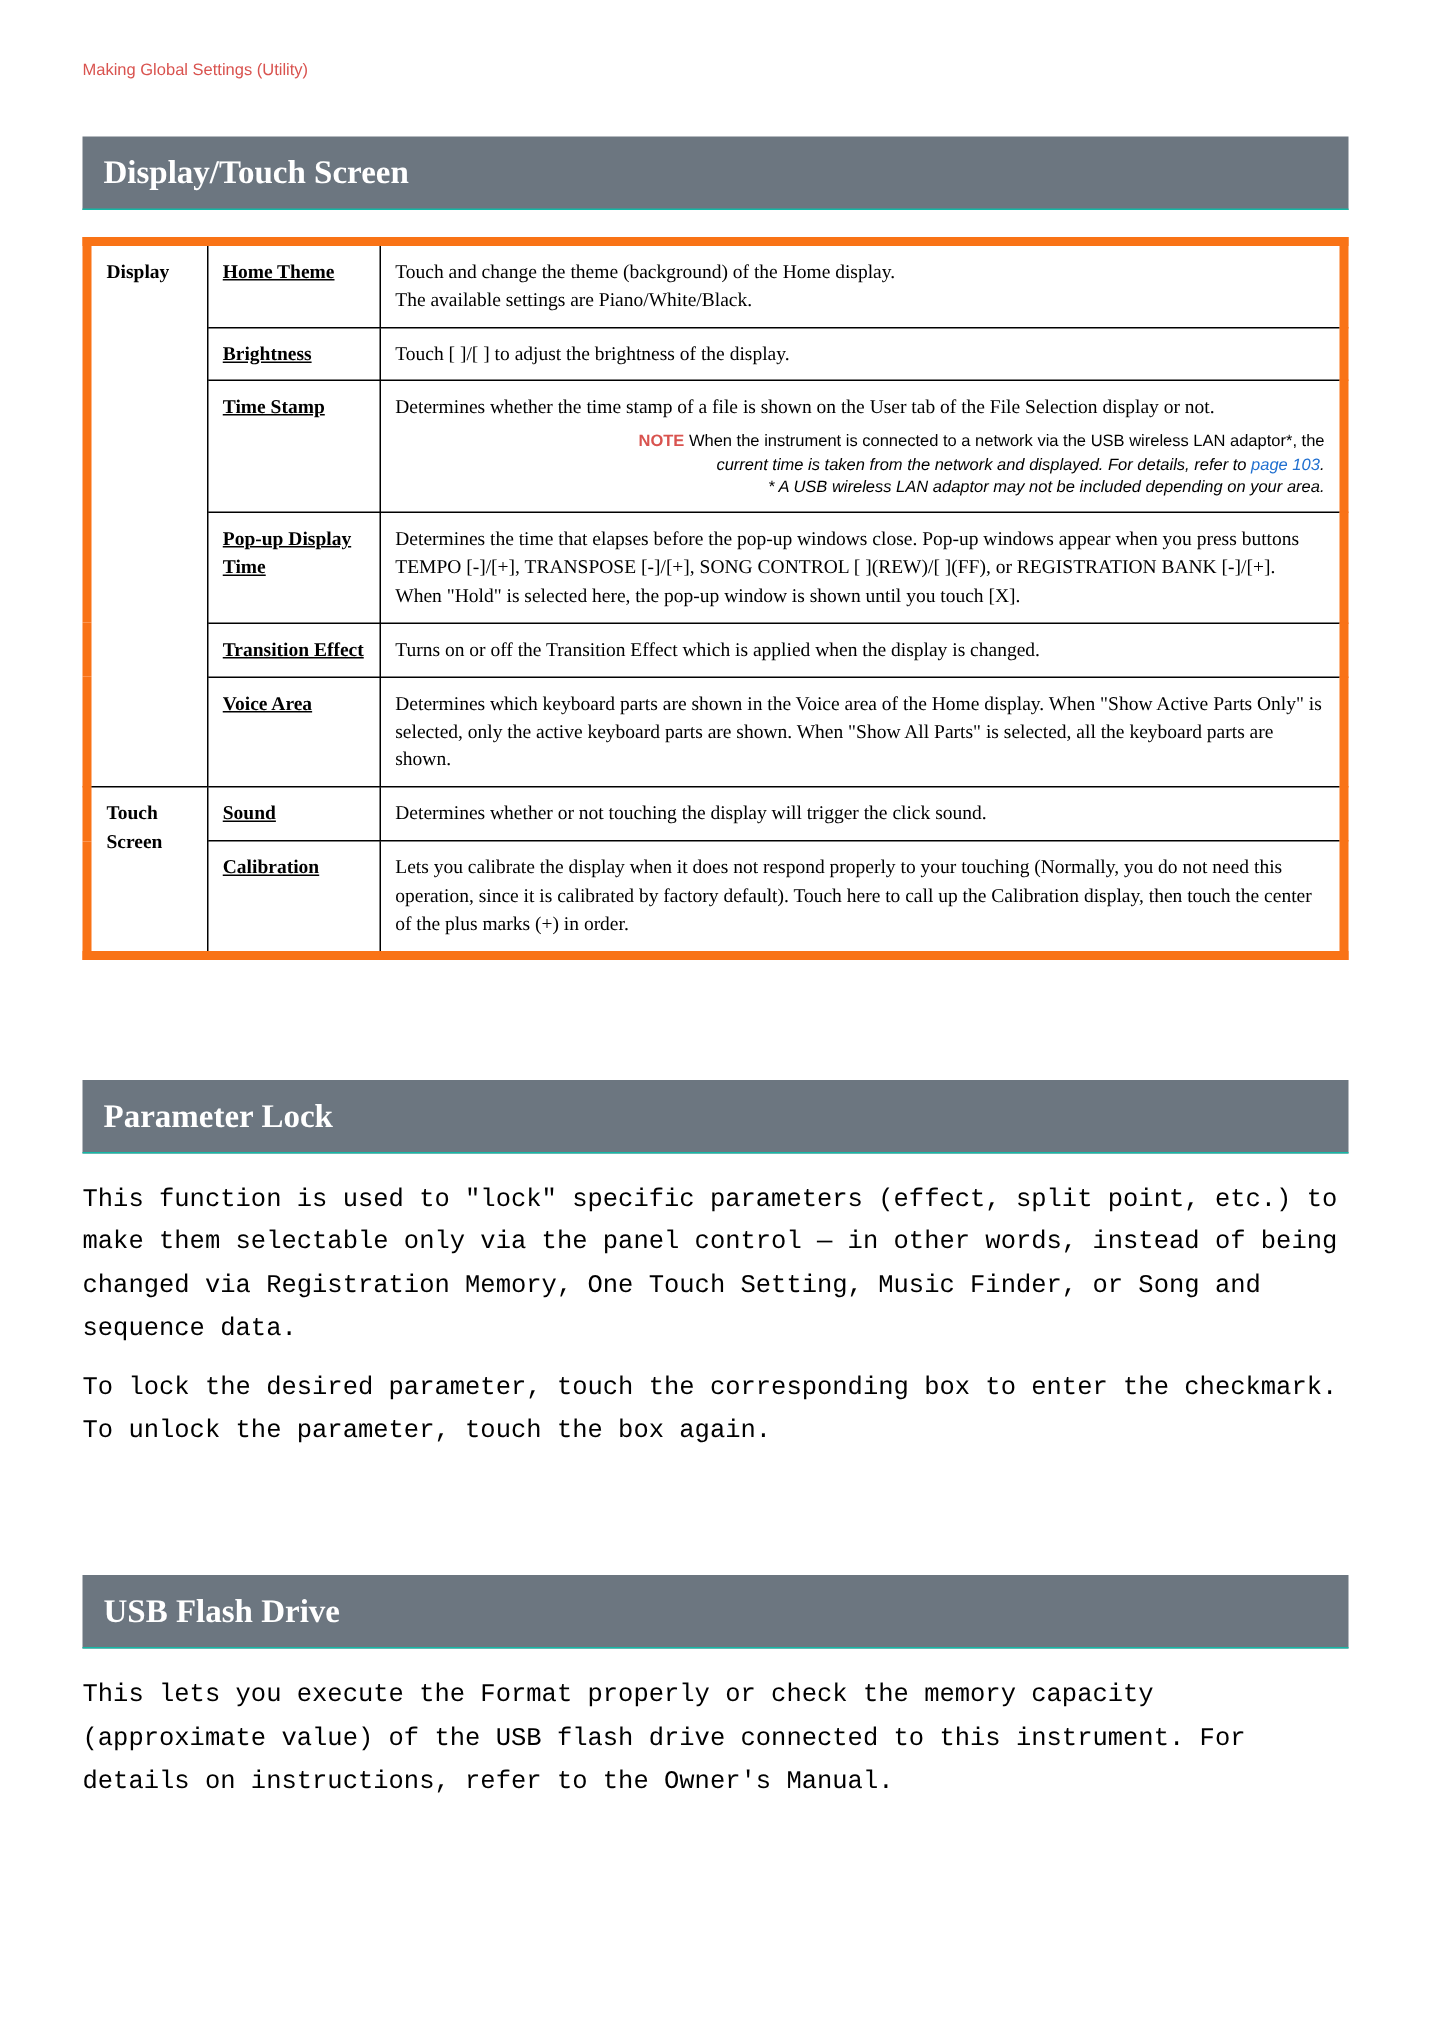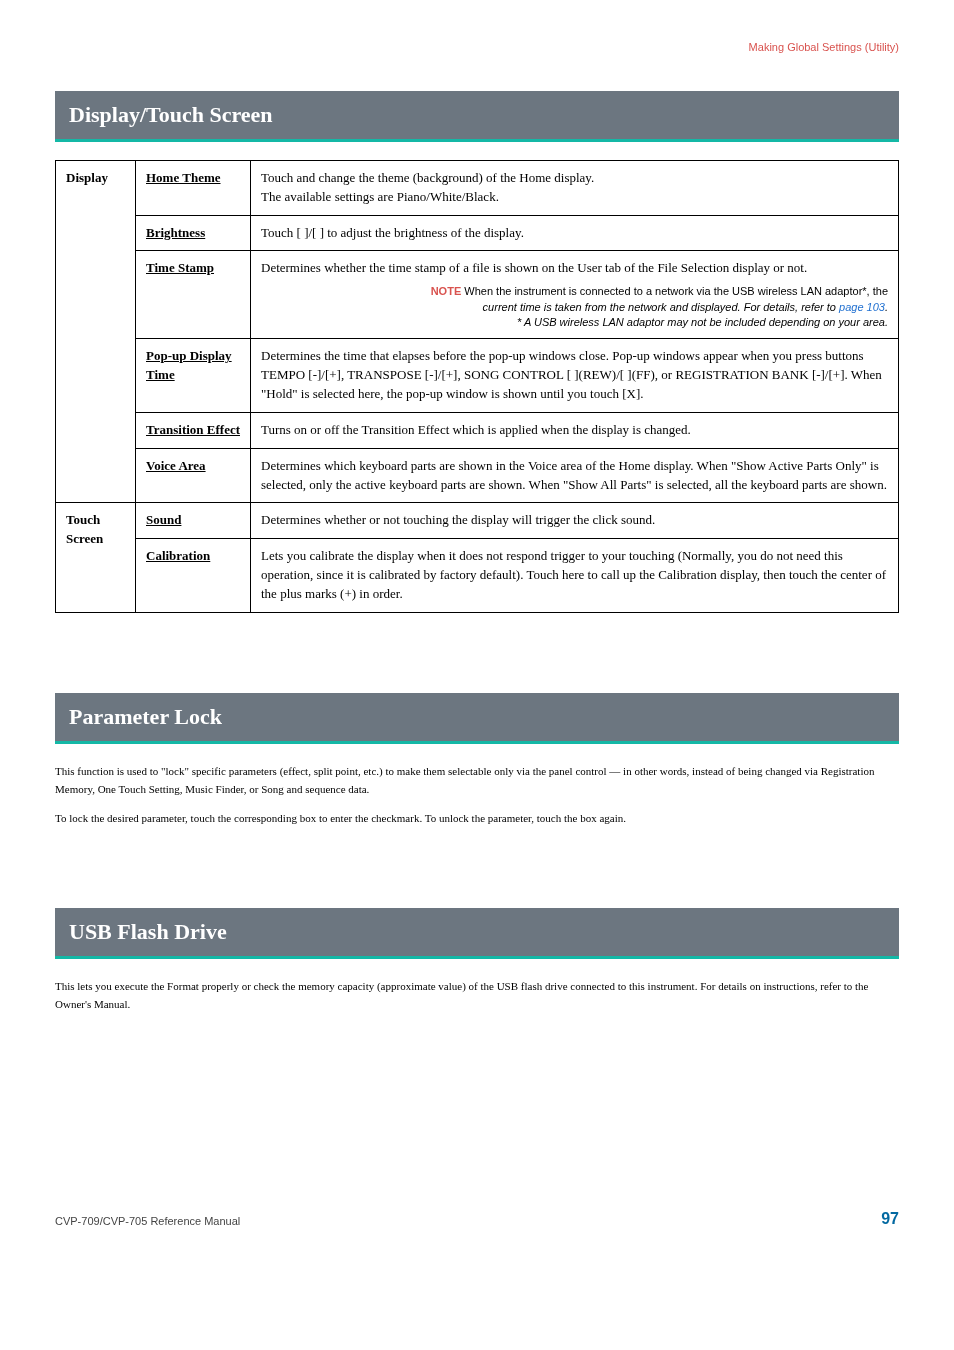--- a/index.html
+++ b/index.html
@@ -7,41 +7,40 @@
     font-family: Georgia, 'Times New Roman', serif;
     background: #fff;
     color: #000;
     width: 954px;
     margin: 0;
     padding: 40px 55px 30px 55px;
     font-size: 13px;
     line-height: 1.45;
   }
   .header-right {
-    text-align: right;
     color: #d9534f;
     font-family: Arial, Helvetica, sans-serif;
     font-size: 11px;
     margin-bottom: 35px;
   }
   .section-bar {
     background: #6c7680;
     color: #fff;
     padding: 8px 14px;
     font-size: 22px;
     font-weight: bold;
-    border-bottom: 3px solid #14b8a6;
+    border-bottom: 1px solid #14b8a6;
     margin-top: 10px;
     margin-bottom: 18px;
     font-family: Georgia, 'Times New Roman', serif;
   }
   table.main {
     width: 100%;
     border-collapse: collapse;
-    border: 1px solid #f97316;
+    border: 6px solid #f97316;
     margin-bottom: 40px;
   }
   table.main td {
     border: 1px solid #000;
     vertical-align: top;
     padding: 8px 10px;
     font-size: 13px;
   }
   table.main td.col1 {
     width: 80px;
@@ -64,23 +63,24 @@
     font-weight: bold;
     font-family: Arial, Helvetica, sans-serif;
   }
   .note-indent {
     padding-left: 36px;
     display: block;
     font-style: italic;
   }
   .link { color: #1f6fd0; }
   .body-text {
-    font-size: 11px;
+    font-size: 17px;
     line-height: 1.7;
     margin-bottom: 10px;
+    font-family: Liberation Mono, monospace;
   }
   .spacer-large { height: 30px; }
   .footer {
     position: relative;
     margin-top: 200px;
     font-family: Arial, Helvetica, sans-serif;
     font-size: 11px;
     color: #444;
   }
   .footer .pg {
@@ -137,21 +137,21 @@
     <td class="col2">Voice Area</td>
     <td>Determines which keyboard parts are shown in the Voice area of the Home display. When "Show Active Parts Only" is selected, only the active keyboard parts are shown. When "Show All Parts" is selected, all the keyboard parts are shown.</td>
   </tr>
   <tr>
     <td class="col1" rowspan="2">Touch Screen</td>
     <td class="col2">Sound</td>
     <td>Determines whether or not touching the display will trigger the click sound.</td>
   </tr>
   <tr>
     <td class="col2">Calibration</td>
-    <td>Lets you calibrate the display when it does not respond trigger to your touching (Normally, you do not need this operation, since it is calibrated by factory default). Touch here to call up the Calibration display, then touch the center of the plus marks (+) in order.</td>
+    <td>Lets you calibrate the display when it does not respond properly to your touching (Normally, you do not need this operation, since it is calibrated by factory default). Touch here to call up the Calibration display, then touch the center of the plus marks (+) in order.</td>
   </tr>
 </tbody>
   </table>
 
 <div class="spacer-large"></div>
 
 <div class="section-bar">Parameter Lock</div>
 
 <p class="body-text">This function is used to "lock" specific parameters (effect, split point, etc.) to make them selectable only via the panel control — in other words, instead of being changed via Registration Memory, One Touch Setting, Music Finder, or Song and sequence data.</p>
 <p class="body-text">To lock the desired parameter, touch the corresponding box to enter the checkmark. To unlock the parameter, touch the box again.</p>

